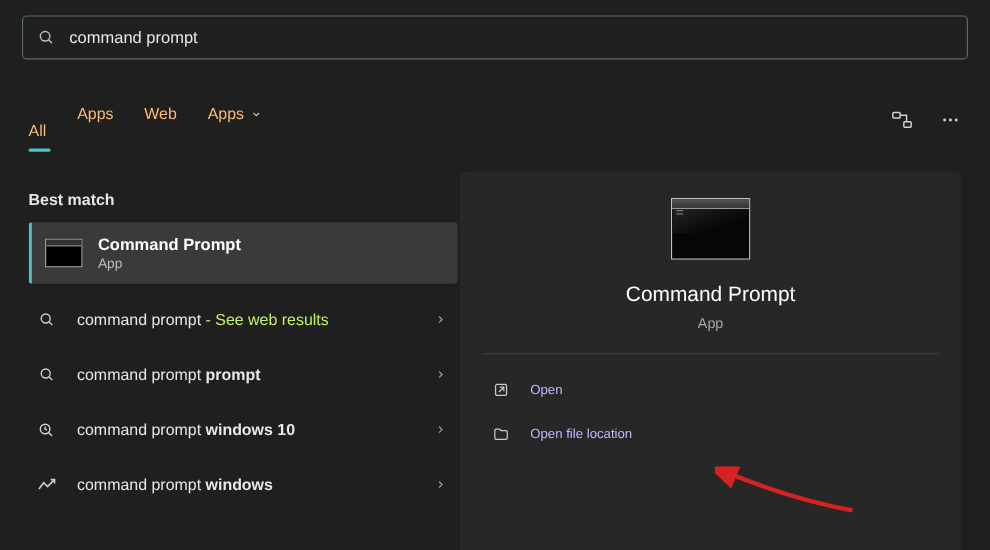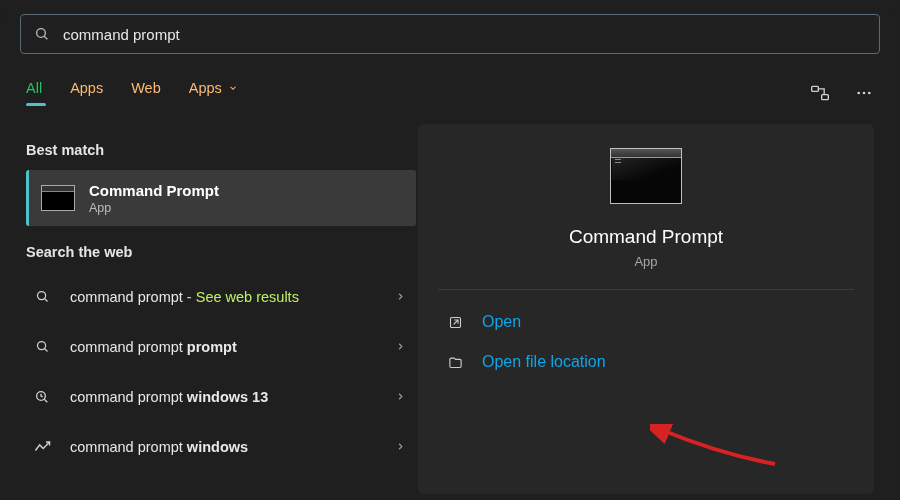--- a/index.html
+++ b/index.html
@@ -59,22 +59,23 @@
   .tab {
     color: #fdba74;
     font-size: 14.5px;
     padding-bottom: 10px;
     cursor: pointer;
     display: flex;
     align-items: center;
     gap: 6px;
   }
   .tab.active {
-    color: #22c55e;
+    color: #fdba74;
     position: relative;
+    margin-top: 32px;
   }
   .tab.active::after {
     content: "";
     position: absolute;
     left: 0;
     bottom: 0;
     width: 20px;
     height: 3px;
     background: #4fc3c7;
     border-radius: 2px;
@@ -224,22 +225,22 @@
     margin-top: 12px;
     display: flex;
     flex-direction: column;
   }
   .action {
     display: flex;
     align-items: center;
     height: 40px;
     padding: 0 8px;
     cursor: pointer;
-    color: #0ea5e9;
-    font-size: 16px;
+    color: #c4b5fd;
+    font-size: 12px;
   }
   .action .aicon {
     width: 18px; height: 18px;
     margin-right: 18px;
     display: flex; align-items: center; justify-content: center;
     color: #cccccc;
   }
   .arrow {
     position: absolute;
     pointer-events: none;
@@ -299,21 +300,20 @@
       <div class="section-label">Best match</div>
 
       <div class="best-match">
         <div class="app-thumb"></div>
         <div>
           <div class="title">Command Prompt</div>
           <div class="sub">App</div>
         </div>
       </div>
 
-      <div class="section-label">Search the web</div>
 
       <div class="web-list">
 
         <div class="web-item">
           <span class="wicon">
             <svg width="15" height="15" viewBox="0 0 24 24" fill="none" stroke="currentColor" stroke-width="2">
                 <circle cx="10.5" cy="10.5" r="6.5"></circle>
                 <line x1="20" y1="20" x2="15.2" y2="15.2"></line>
               </svg>
           </span>
@@ -346,21 +346,21 @@
 
         <div class="web-item">
           <span class="wicon">
             <svg width="16" height="16" viewBox="0 0 24 24" fill="none" stroke="currentColor" stroke-width="2">
                 <circle cx="10.5" cy="10.5" r="6.5"></circle>
                 <line x1="20" y1="20" x2="15.2" y2="15.2"></line>
                 <polyline points="10.5 7 10.5 10.5 13 12"></polyline>
               </svg>
           </span>
           <span class="wtext">
-            <span>command prompt </span><b>windows 13</b><span class="dim"></span>
+            <span>command prompt </span><b>windows 10</b><span class="dim"></span>
           </span>
           <span class="chev">
             <svg width="11" height="11" viewBox="0 0 24 24" fill="none" stroke="currentColor" stroke-width="2.5">
                 <polyline points="9 6 15 12 9 18"></polyline>
               </svg>
           </span>
         </div>
 
         <div class="web-item">
           <span class="wicon">

